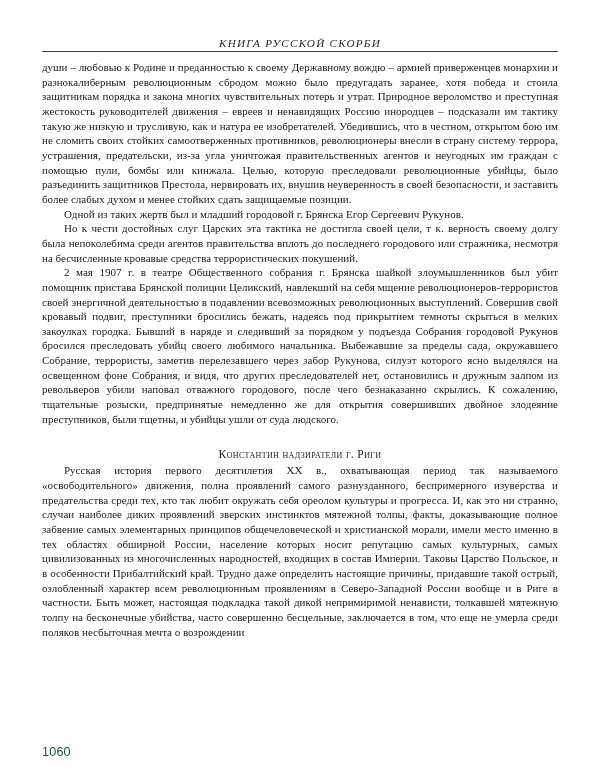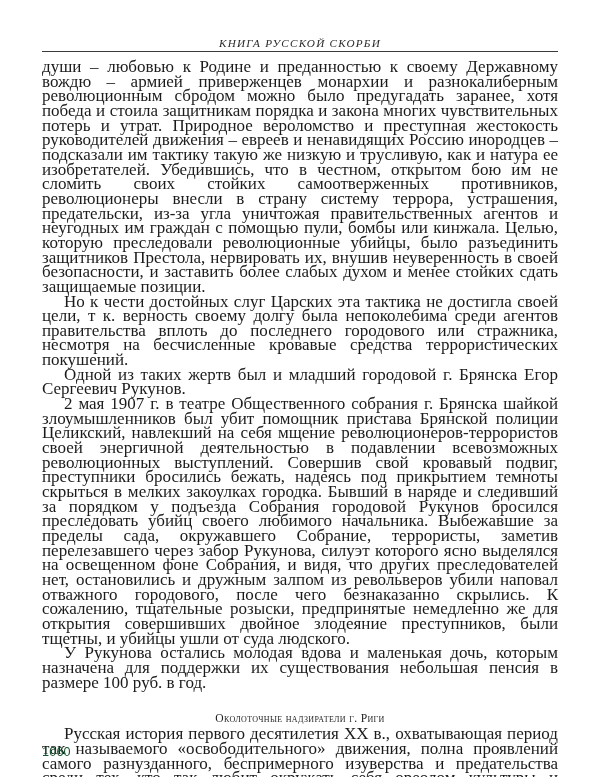--- a/index.html
+++ b/index.html
@@ -55,21 +55,21 @@
   
   .content {
     position: absolute;
     left: 42px;
     top: 60px;
     width: 516px;
   }
 
   p.para {
     margin: 0;
-    font-size: 17px;
+    font-size: 11px;
     line-height: 14.65px;
     text-align: justify;
     text-justify: inter-word;
     hyphens: manual;
     color: #1b1b1b;
   }
   p.para.indent {
     text-indent: 22px;
   }
   p.para.cont {
@@ -131,31 +131,30 @@
   <div class="running-head">
     <span class="rh-text">КНИГА РУССКОЙ СКОРБИ</span>
   </div>
 
   <div class="head-rule"></div>
 
   <div class="content">
 
     <p class="para cont">души – любовью к Родине и преданностью к своему Державному вождю – армией приверженцев монархии и разнокалиберным революционным сбродом можно было предугадать заранее, хотя победа и стоила защитникам порядка и закона многих чувствительных потерь и утрат. Природное вероломство и преступная жестокость руководителей движения – евреев и ненавидящих Россию инородцев – подсказали им тактику такую же низкую и трусливую, как и натура ее изобретателей. Убедившись, что в честном, открытом бою им не сломить своих стойких самоотверженных противников, революционеры внесли в страну систему террора, устрашения, предательски, из-за угла уничтожая правительственных агентов и неугодных им граждан с помощью пули, бомбы или кинжала. Целью, которую преследовали революционные убийцы, было разъединить защитников Престола, нервировать их, внушив неуверенность в своей безопасности, и заставить более слабых духом и менее стойких сдать защищаемые позиции.</p>
 
+    <p class="para indent">Одной из таких жертв был и младший городовой г. Брянска Егор Сергеевич Рукунов.</p>
+
     <p class="para indent">Но к чести достойных слуг Царских эта тактика не достигла своей цели, т к. верность своему долгу была непоколебима среди агентов правительства вплоть до последнего городового или стражника, несмотря на бесчисленные кровавые средства террористических покушений.</p>
-
-    <p class="para indent">Одной из таких жертв был и младший городовой г. Брянска Егор Сергеевич Рукунов.</p>
 
     <p class="para indent">2 мая 1907 г. в театре Общественного собрания г. Брянска шайкой злоумышленников был убит помощник пристава Брянской полиции Целикский, навлекший на себя мщение революционеров-террористов своей энергичной деятельностью в подавлении всевозможных революционных выступлений. Совершив свой кровавый подвиг, преступники бросились бежать, надеясь под прикрытием темноты скрыться в мелких закоулках городка. Бывший в наряде и следивший за порядком у подъезда Собрания городовой Рукунов бросился преследовать убийц своего любимого начальника. Выбежавшие за пределы сада, окружавшего Собрание, террористы, заметив перелезавшего через забор Рукунова, силуэт которого ясно выделялся на освещенном фоне Собрания, и видя, что других преследователей нет, остановились и дружным залпом из револьверов убили наповал отважного городового, после чего безнаказанно скрылись. К сожалению, тщательные розыски, предпринятые немедленно же для открытия совершивших двойное злодеяние преступников, были тщетны, и убийцы ушли от суда людского.</p>
 
 
-    <p class="para indent">У Рукунова остались молодая вдова и маленькая дочь, которым назначена для поддержки их существования небольшая пенсия в размере 100 руб. в год.</p>
 
     <div class="victim-head">
-      <div class="victim-rank">Околоточные надзиратели г. Риги</div>
+      <div class="victim-rank">Константин надзиратели г. Риги</div>
     </div>
 
     <p class="para indent after-head">Русская история первого десятилетия XX в., охватывающая период так называемого «освободительного» движения, полна проявлений самого разнузданного, беспримерного изуверства и предательства среди тех, кто так любит окружать себя ореолом культуры и прогресса. И, как это ни странно, случаи наиболее диких проявлений зверских инстинктов мятежной толпы, факты, доказывающие полное забвение самых элементарных принципов общечеловеческой и христианской морали, имели место именно в тех областях обширной России, население которых носит репутацию самых культурных, самых цивилизованных из многочисленных народностей, входящих в состав Империи. Таковы Царство Польское, и в особенности Прибалтийский край. Трудно даже определить настоящие причины, придавшие такой острый, озлобленный характер всем революционным проявлениям в Северо-Западной России вообще и в Риге в частности. Быть может, настоящая подкладка такой дикой непримиримой ненависти, толкавшей мятежную толпу на бесконечные убийства, часто совершенно бесцельные, заключается в том, что еще не умерла среди поляков несбыточная мечта о возрождении</p>
 
   </div>
 
   <div class="folio">1060</div>
 
 </div>
 

